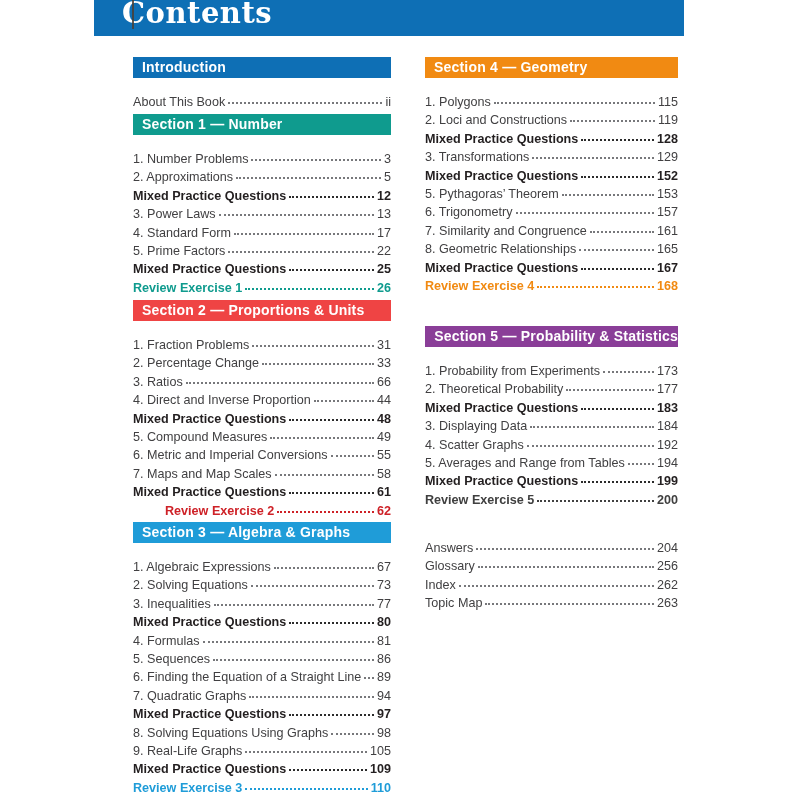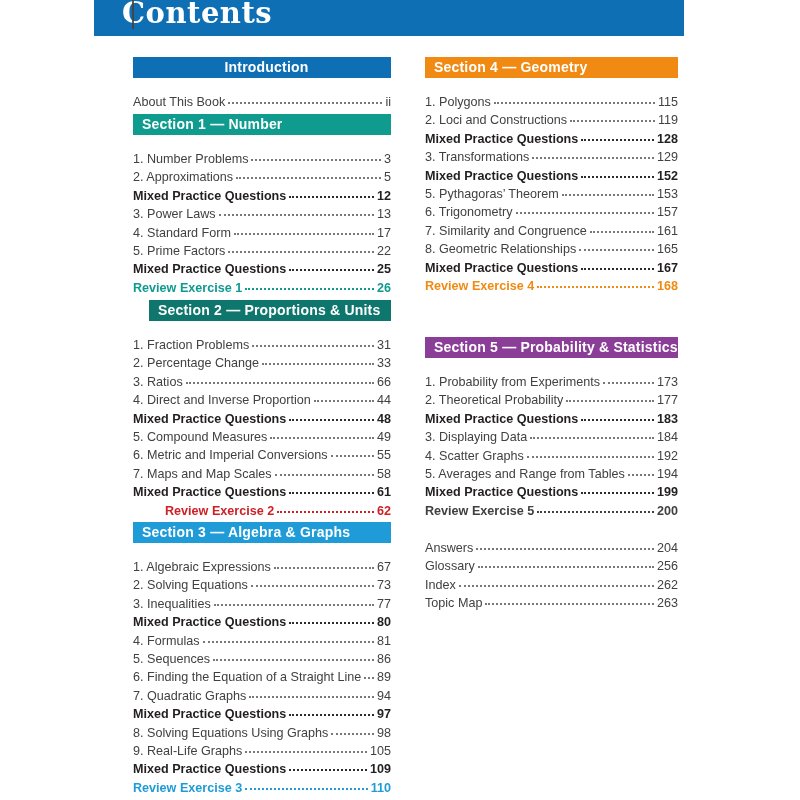--- a/index.html
+++ b/index.html
@@ -30,21 +30,21 @@
 </style>
 </head>
 <body>
 
 <div id="page">
   <div id="title-bar" style="background: rgb(14, 111, 181);">
     <span id="title-text">Contents</span>
   </div>
   <div id="spine-tick"></div>
   <div id="col-left" class="col">
-      <div class="section" style="top: 57px; text-align: center;">
+      <div class="section" style="top: 57px;">
         <div class="sec-bar" style="background: rgb(14, 111, 181);">Introduction</div>
         <div class="sec-list">
           <div class="toc-row">
             <span class="label">About This Book</span>
             <div class="leader"></div>
             <span class="page">ii</span>
           </div>
         </div>
       </div>
       <div class="section" style="top: 114px;">
@@ -86,21 +86,21 @@
             <span class="page">25</span>
           </div>
           <div class="toc-row review" style="color: rgb(15, 155, 142);">
             <span class="label">Review Exercise 1</span>
             <div class="leader"></div>
             <span class="page">26</span>
           </div>
         </div>
       </div>
       <div class="section" style="top: 300px;">
-        <div class="sec-bar" style="background: #0f766e; margin-left: 16px;">Section 2 — Proportions &amp; Units</div>
+        <div class="sec-bar" style="background: #ef4444;">Section 2 — Proportions &amp; Units</div>
         <div class="sec-list">
           <div class="toc-row">
             <span class="label">1. Fraction Problems</span>
             <div class="leader"></div>
             <span class="page">31</span>
           </div>
           <div class="toc-row">
             <span class="label">2. Percentage Change</span>
             <div class="leader"></div>
             <span class="page">33</span>
@@ -272,21 +272,21 @@
             <div class="leader"></div>
             <span class="page">167</span>
           </div>
           <div class="toc-row review" style="color: rgb(241, 138, 18);">
             <span class="label">Review Exercise 4</span>
             <div class="leader"></div>
             <span class="page">168</span>
           </div>
         </div>
       </div>
-      <div class="section" style="top: 337px;">
+      <div class="section" style="top: 326px; text-align: right;">
         <div class="sec-bar" style="background: rgb(138, 62, 152);">Section 5 — Probability &amp; Statistics</div>
         <div class="sec-list">
           <div class="toc-row">
             <span class="label">1. Probability from Experiments</span>
             <div class="leader"></div>
             <span class="page">173</span>
           </div>
           <div class="toc-row">
             <span class="label">2. Theoretical Probability</span>
             <div class="leader"></div>

